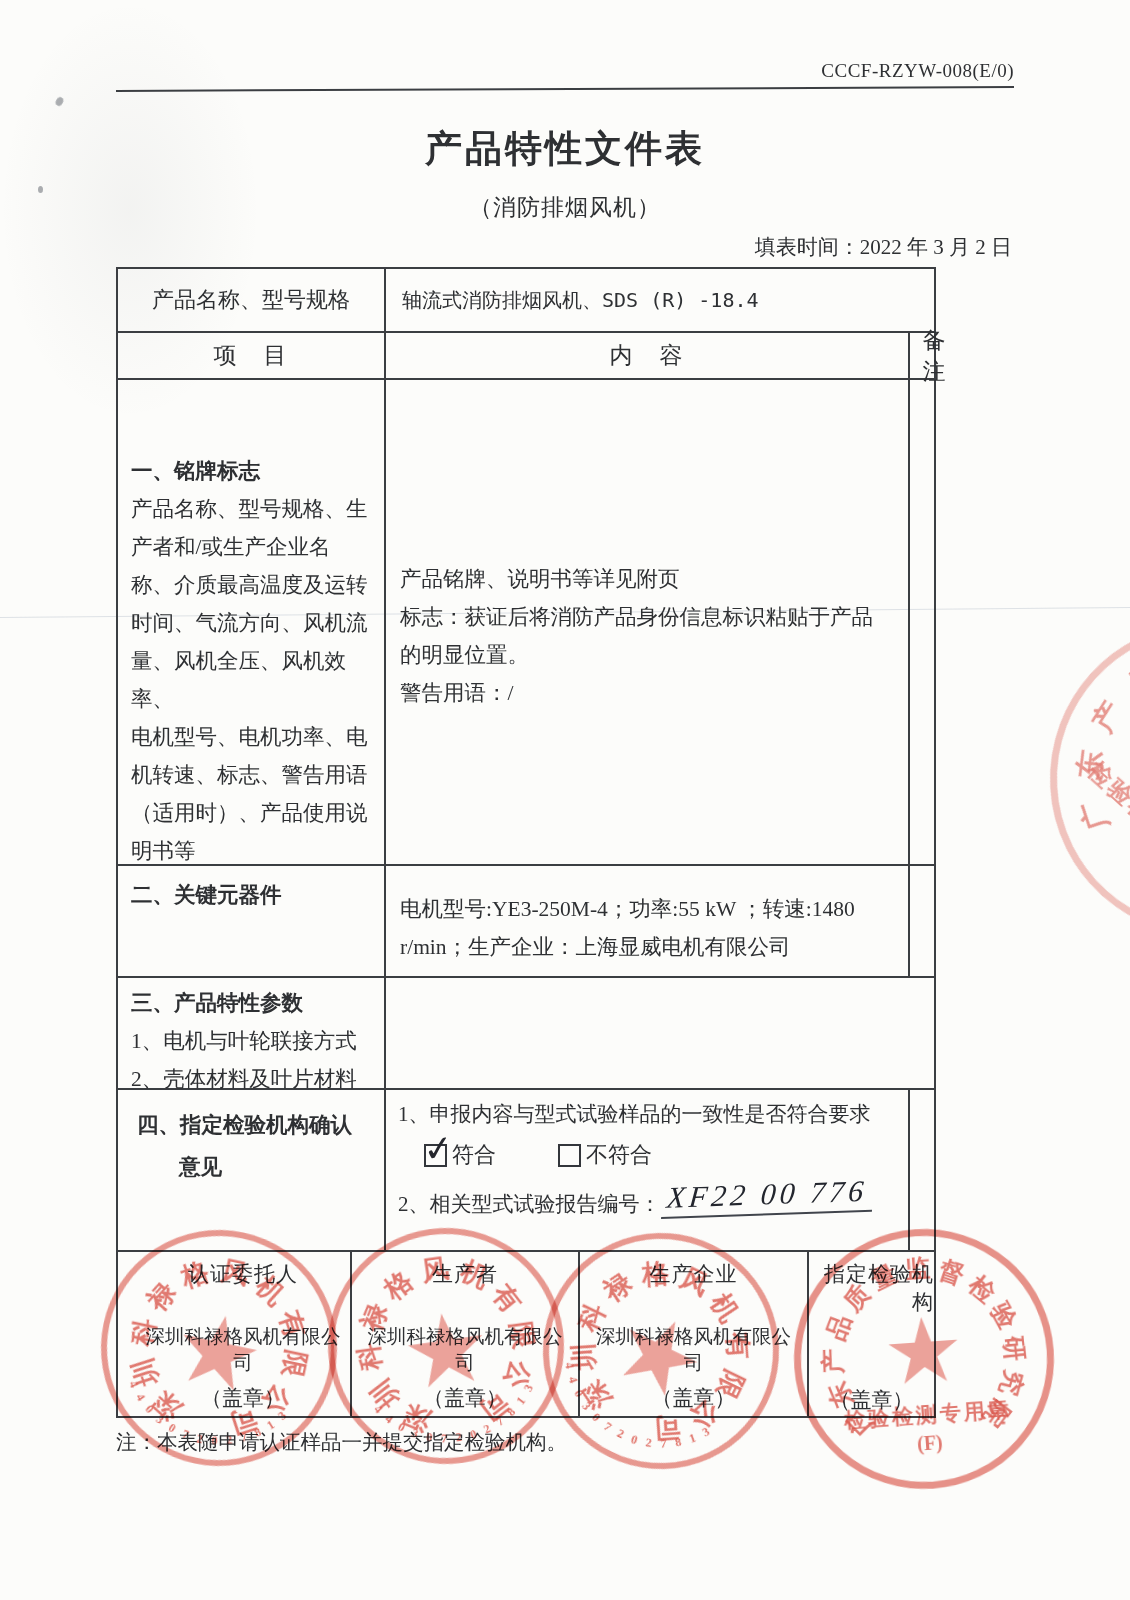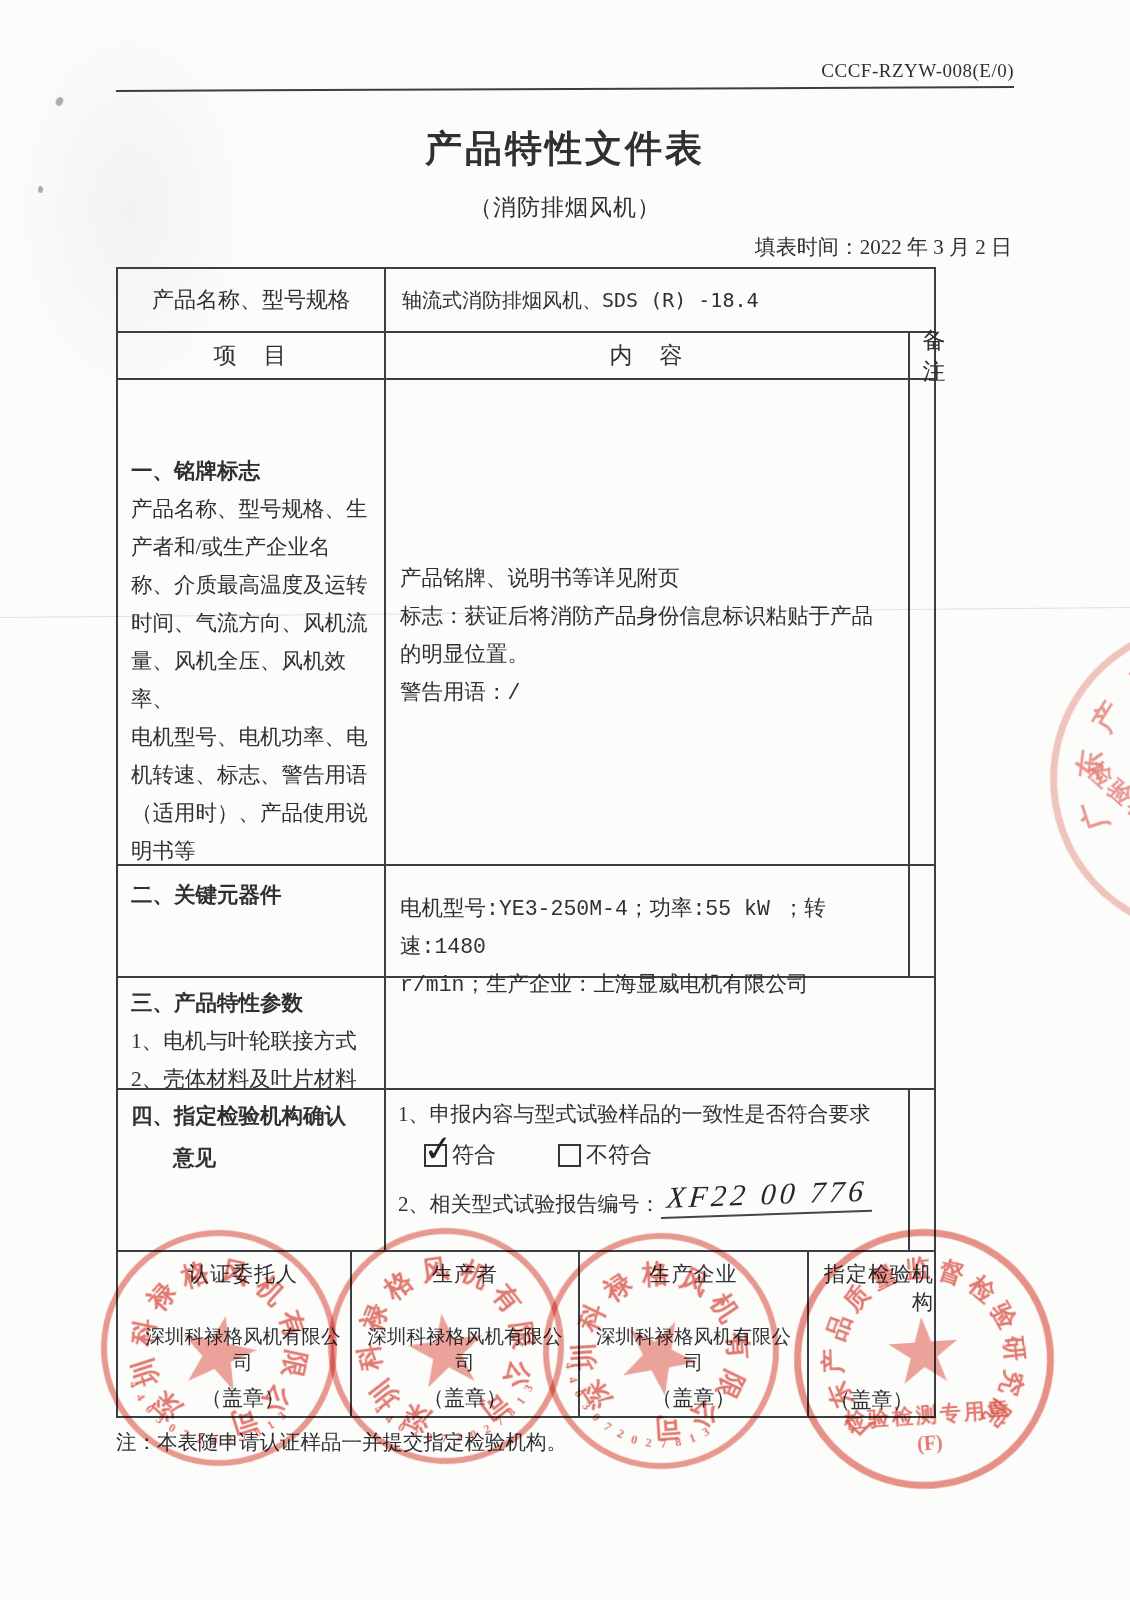--- a/index.html
+++ b/index.html
@@ -35,33 +35,33 @@
   .r-product{height:64px;}
   .r-product .c1{font-size:22px;}
   .r-product .cv{flex:1 1 auto;display:flex;align-items:center;padding-left:16px;
      font-family:"DejaVu Sans Mono","Liberation Serif",serif;font-size:20px;}
   .r-head{height:47px;font-size:23px;}
   .r-head .c{letter-spacing:2px;}
 
   .pre{white-space:pre-line;}
   .itemtext{font-size:21.5px;line-height:38px;padding:0 8px 0 13px;}
   .h{font-weight:bold;}
-  .contenttext{font-family:Liberation Mono, monospace;font-size:21.5px;line-height:38px;padding:0 10px 0 14px;}
+  .contenttext{font-family:Liberation Serif, serif;font-size:21.5px;line-height:38px;padding:0 10px 0 14px;}
 
   .r-s1{height:486px;}
   .r-s1 .itemwrap{padding-top:72px;}
   .r-s1 .contentwrap{padding-top:180px;}
   .r-s2{height:112px;}
   .r-s2 .itemwrap{padding-top:10px;}
   .r-s2 .contentwrap{padding-top:24px;}
   .r-s3{height:112px;}
   .r-s3 .itemwrap{padding-top:6px;}
   .r-s3 .contentwrap{padding-top:36px;}
   .r-s4{height:162px;}
-  .r-s4 .itemwrap{padding-top:5px;line-height:42px;}
+  .r-s4 .itemwrap{padding-top:14px;line-height:42px;margin-left:6px;}
   .r-s4 .h2{padding-left:42px;font-weight:bold;}
   .s4c{font-size:21px;padding:10px 15px 0 12px;font-family:"Liberation Serif","DejaVu Serif",serif;}
   .cbline{margin-top:12px;padding-left:26px;display:flex;align-items:center;font-size:22px;}
   .cb{position:relative;display:inline-block;width:19px;height:19px;border:2px solid #33363b;margin-right:5px;}
   .cb .tick{position:absolute;left:-3px;top:-18px;font-size:36px;color:#24262c;transform:rotate(-6deg);font-family:"DejaVu Sans",sans-serif;}
   .cb-gap{width:62px;}
   .line2{margin-top:14px;font-size:21px;white-space:nowrap;}
   .hw{display:inline-block;min-width:196px;border-bottom:2px solid #41454c;padding:0 6px 2px 4px;
       font-size:30px;font-style:italic;letter-spacing:4px;color:#23262e;
       transform:rotate(-2deg) skewX(-7deg);transform-origin:left bottom;position:relative;top:-3px;}

